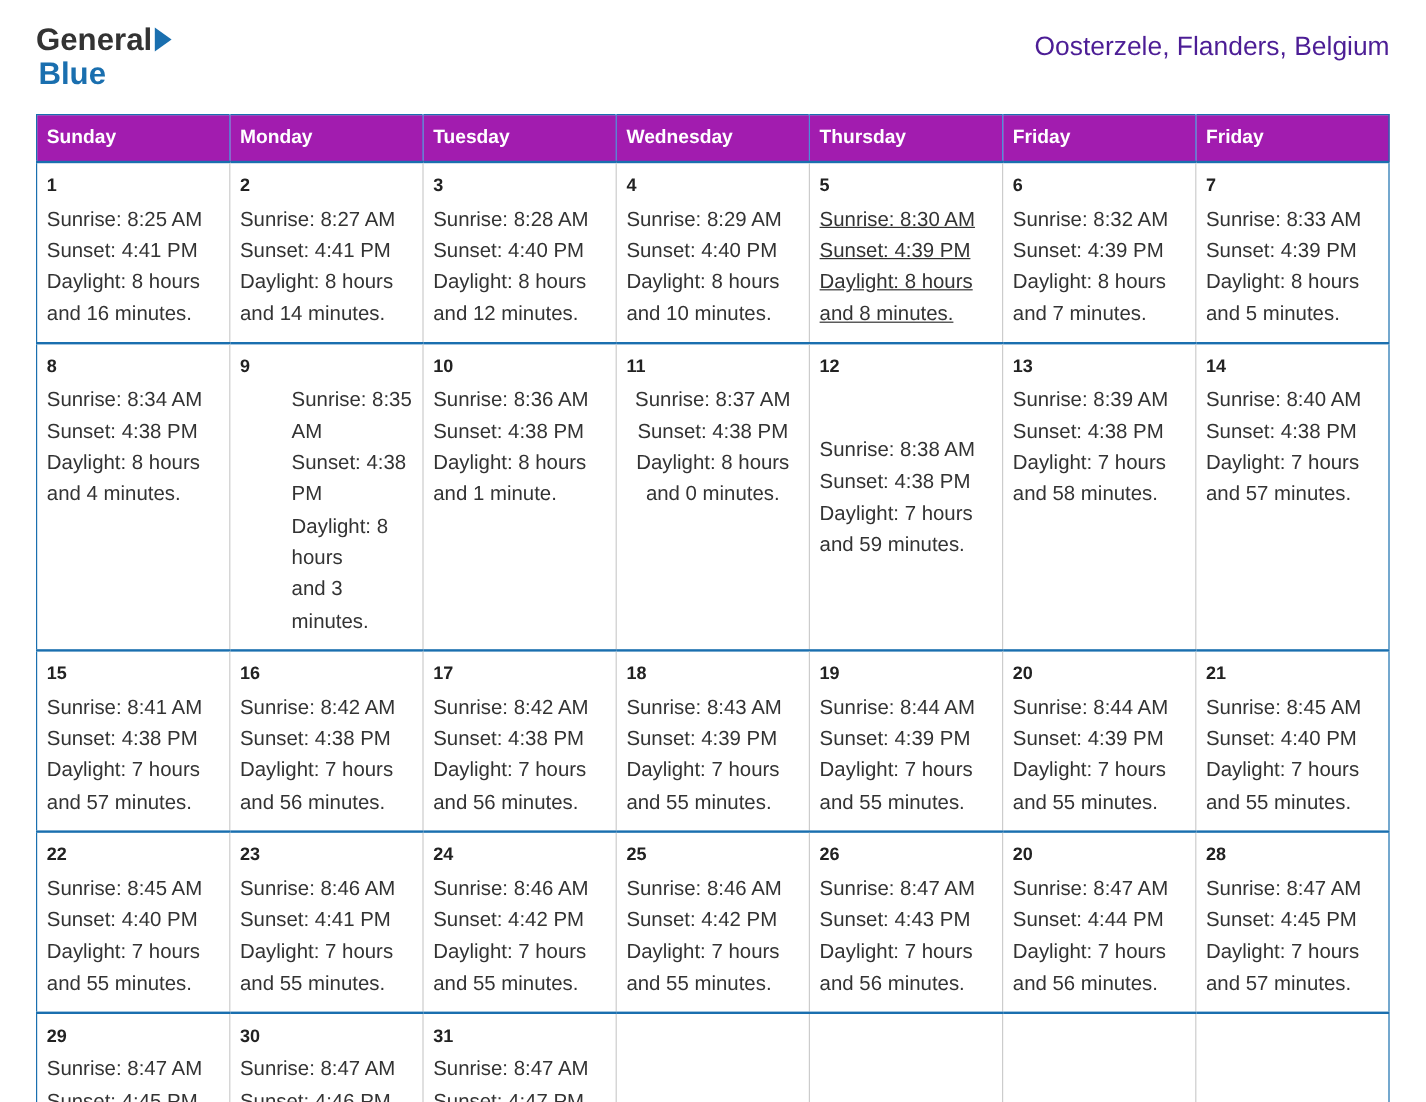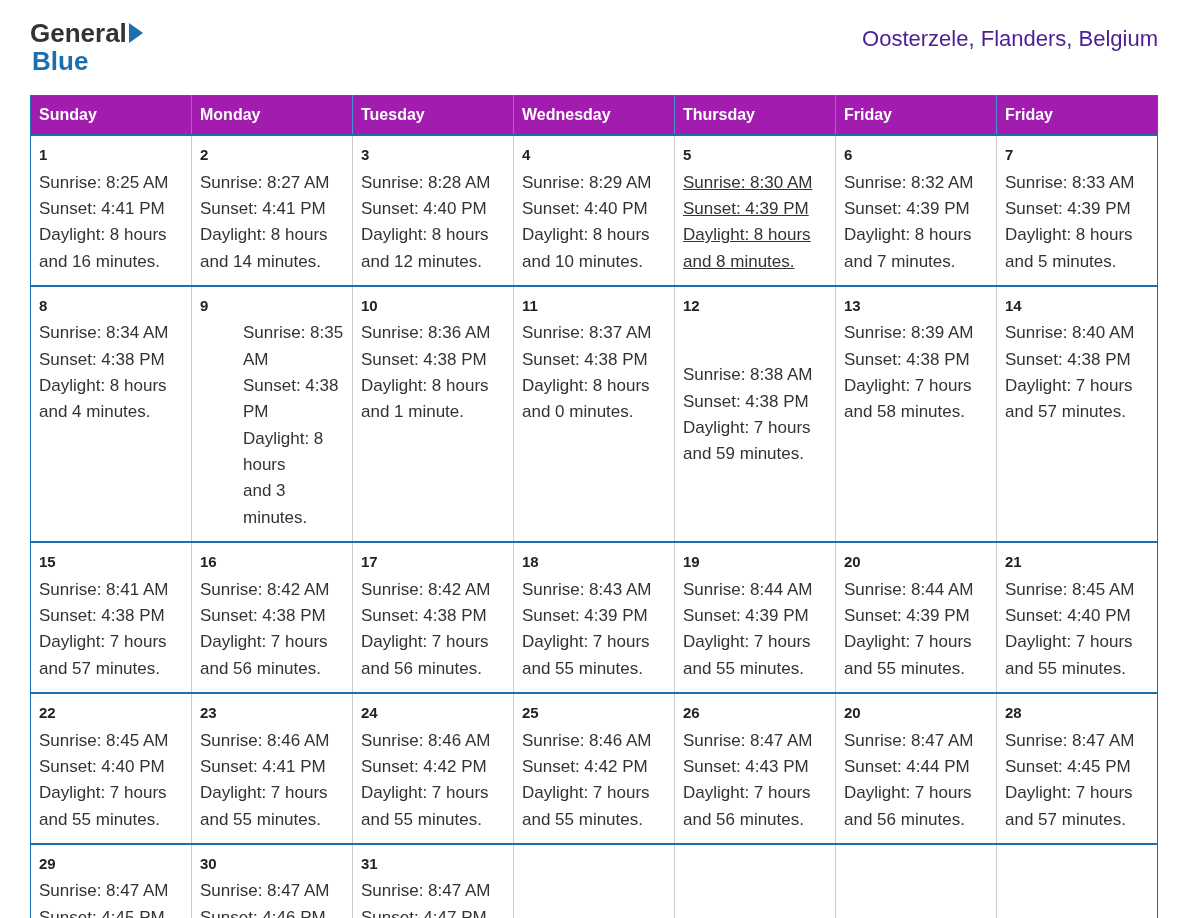--- a/index.html
+++ b/index.html
@@ -203,21 +203,21 @@
         </td>
         <td>
           <span class="day-num">10</span>
           <div class="day-info" style="white-space: pre-line;">Sunrise: 8:36 AM
 Sunset: 4:38 PM
 Daylight: 8 hours
 and 1 minute.</div>
         </td>
         <td>
           <span class="day-num">11</span>
-          <div class="day-info" style="white-space: pre-line;">Sunrise: 8:37 AM
+          <div class="day-info" style="white-space: pre-line; text-align: center;">Sunrise: 8:37 AM
 Sunset: 4:38 PM
 Daylight: 8 hours
 and 0 minutes.</div>
         </td>
         <td>
           <span class="day-num">12</span>
           <div class="day-info" style="white-space: pre-line; margin-top: 45px;">Sunrise: 8:38 AM
 Sunset: 4:38 PM
 Daylight: 7 hours
 and 59 minutes.</div>

